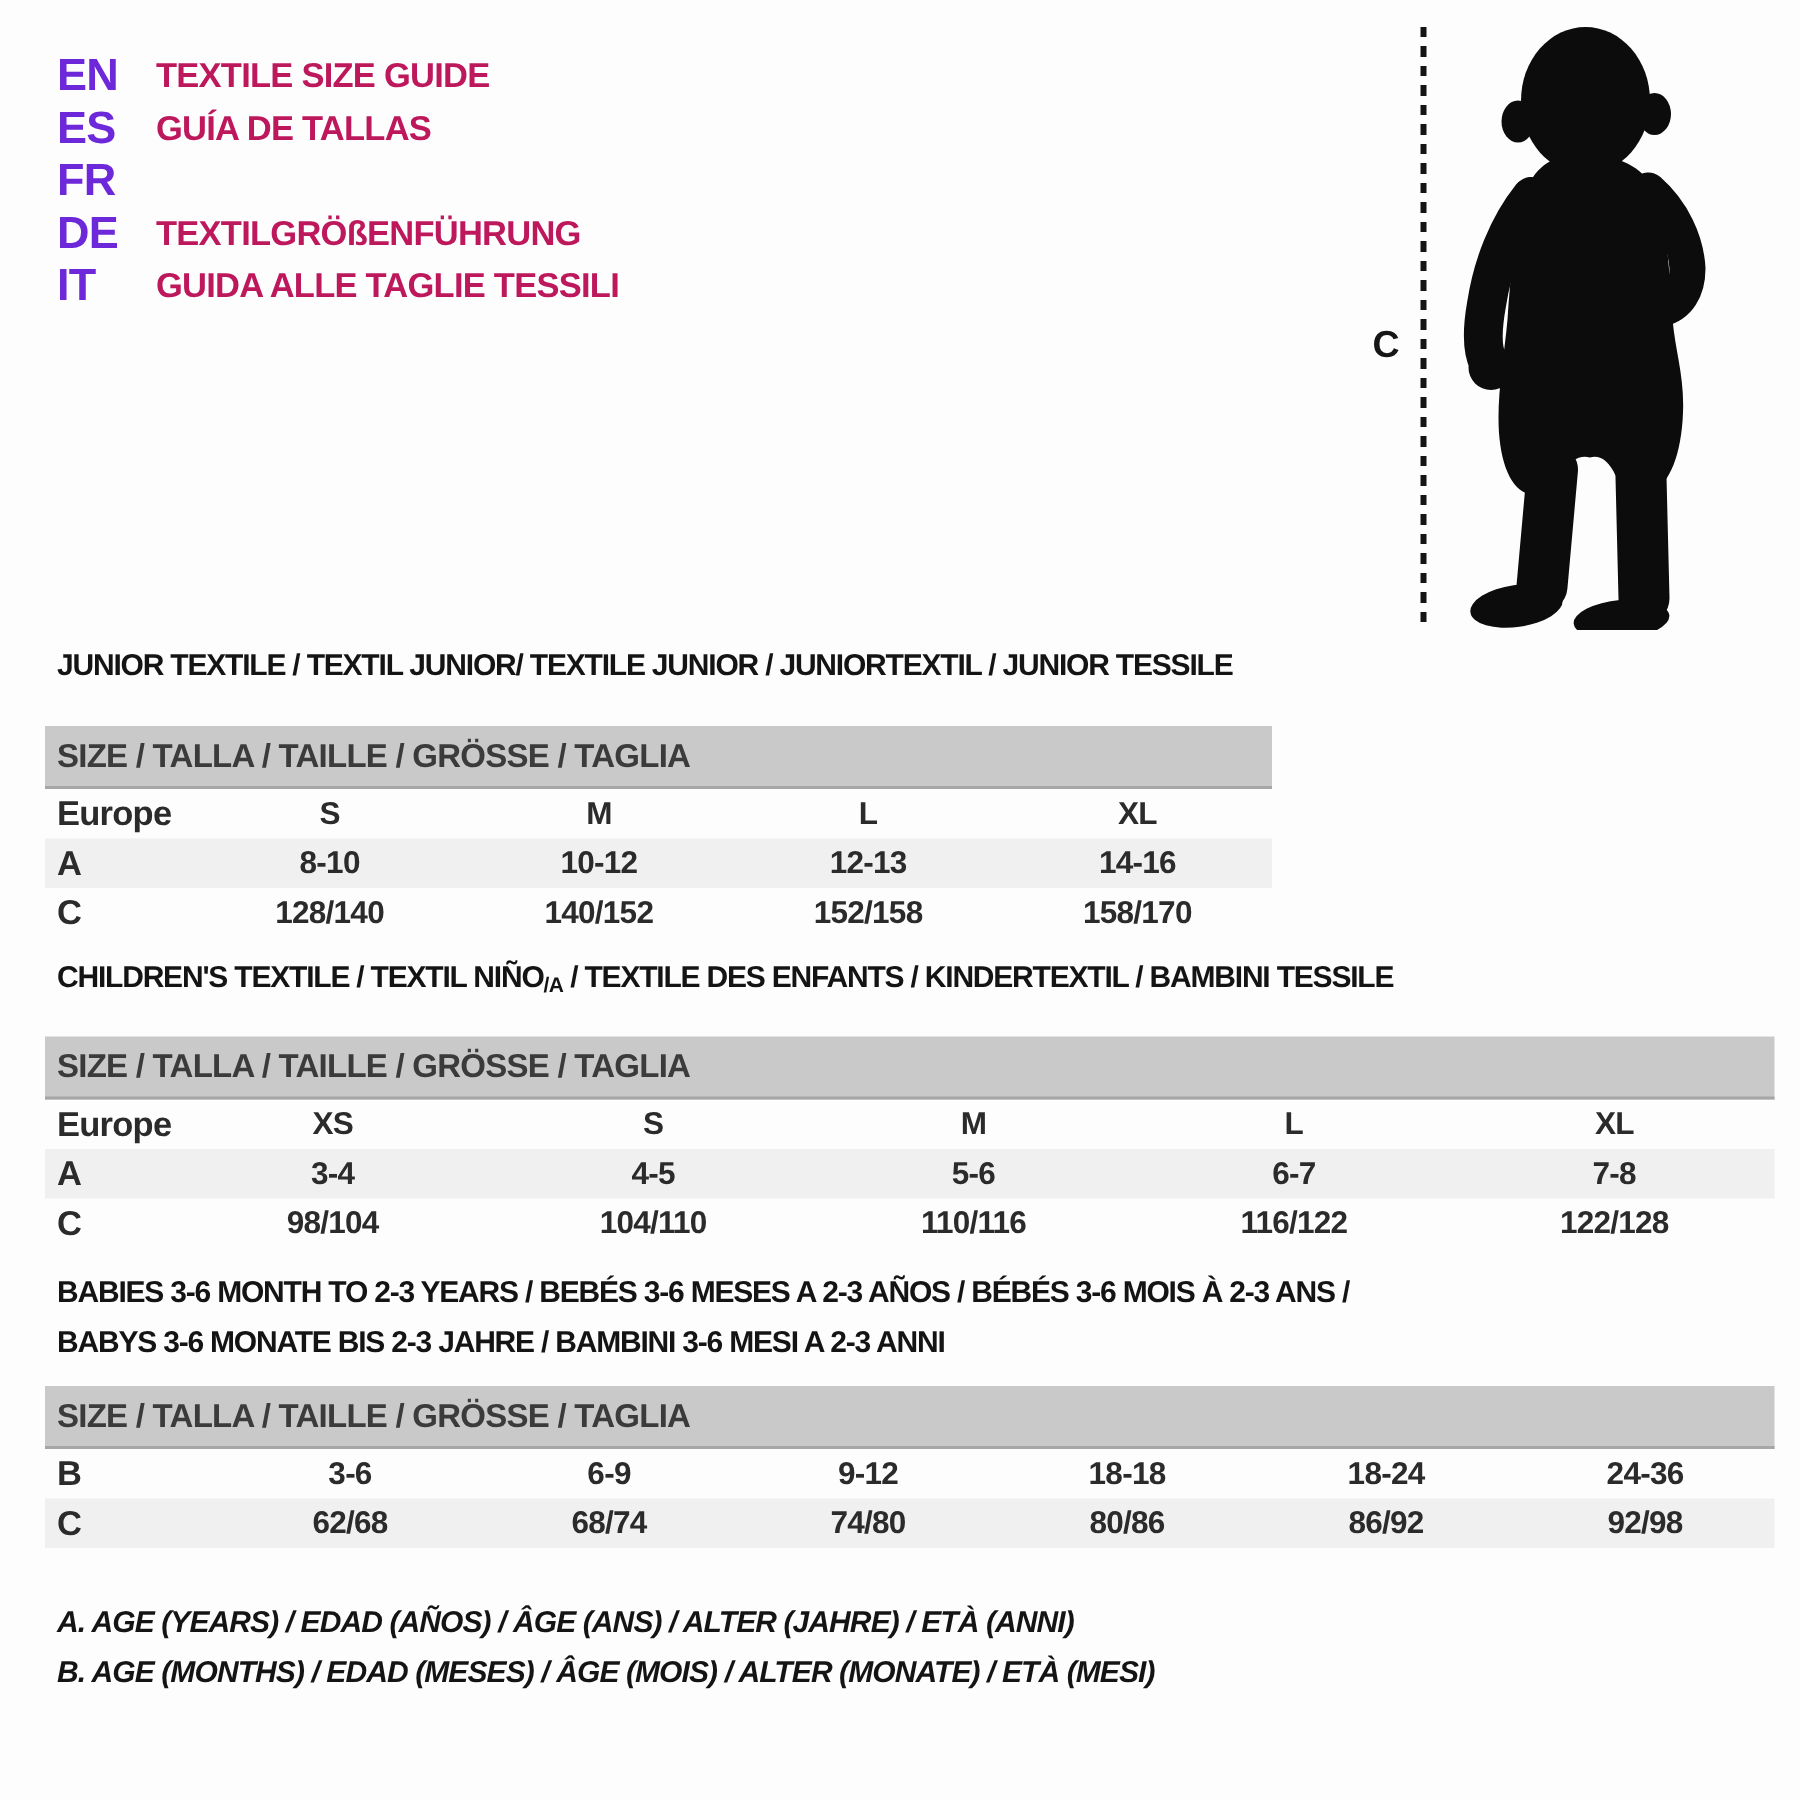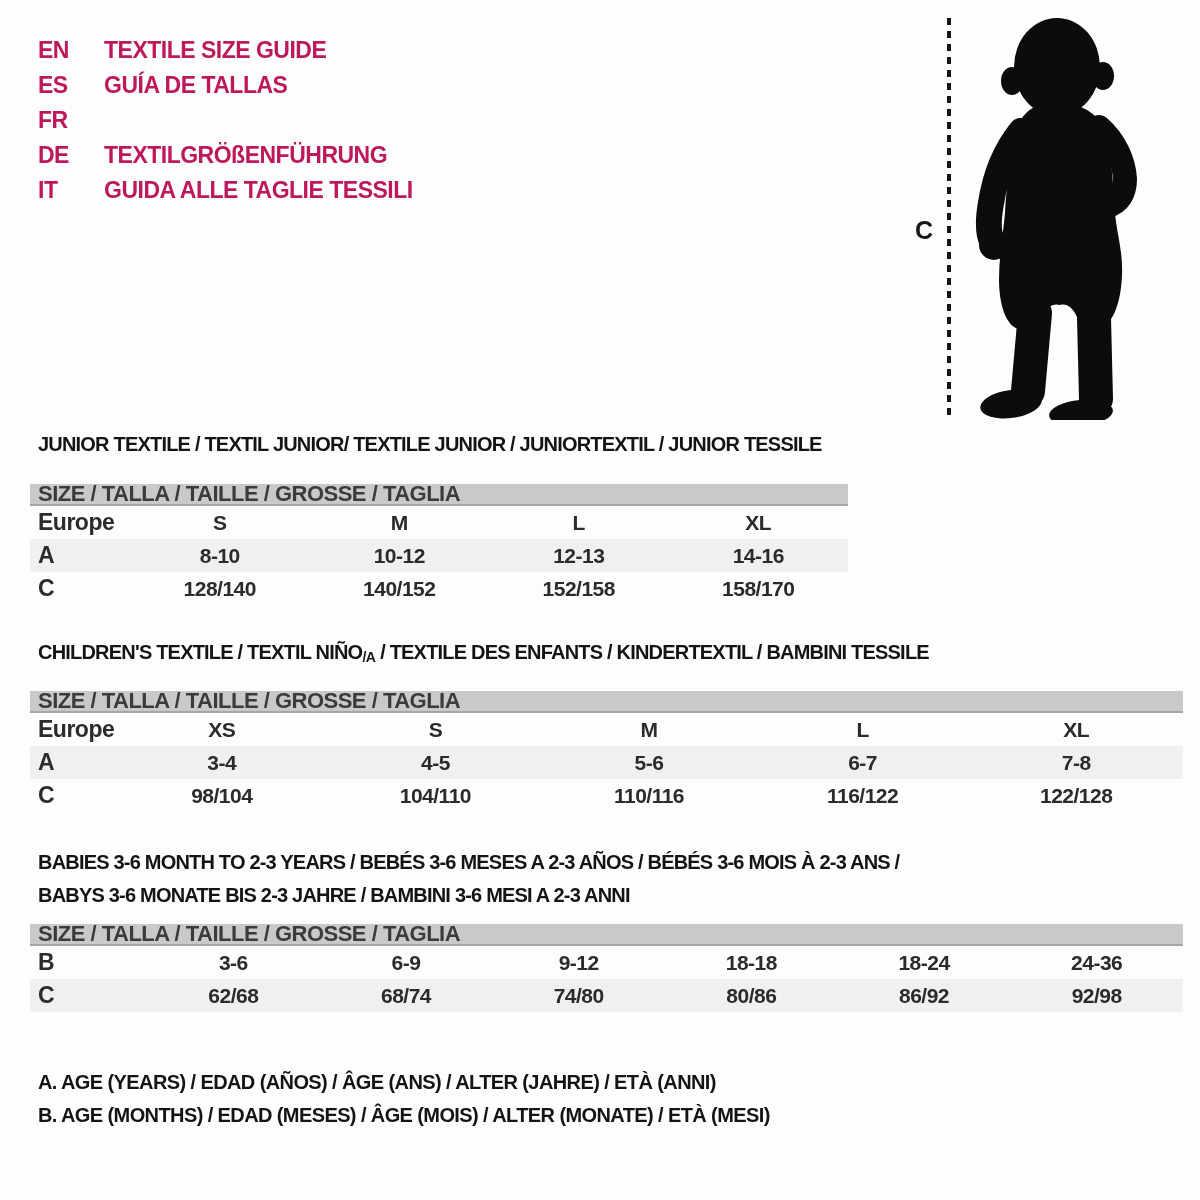--- a/index.html
+++ b/index.html
@@ -7,21 +7,21 @@
   body { font-family:"Liberation Sans", sans-serif; }
   .canvas {
     position:relative; width:1200px; height:1200px;
     background:#fdfdfd; overflow:hidden;
     color:#1e1e1e; letter-spacing:-0.5px;
   }
 
   
   .lang-block { position:absolute; left:38px; top:33px; }
   .lang-row { display:flex; height:35px; align-items:center; }
-  .lang-code { width:66px; font-size:23px; font-weight:700; color:#be185d; }
+  .lang-code { width:66px; font-size:30px; font-weight:700; color:#6d28d9; }
   .lang-title { font-size:23px; font-weight:700; color:#be185d; white-space:nowrap; }
 
   
   .measure-line {
     position:absolute; left:947px; top:18px; width:4px; height:397px;
     background:repeating-linear-gradient(180deg,#141414 0 7px,transparent 7px 13px);
   }
   .measure-label {
     position:absolute; left:915px; top:216px;
     font-size:25px; font-weight:700; color:#161616;
@@ -39,21 +39,21 @@
   #children-heading { top:641px; }
   #babies-heading { top:846px; line-height:33px; }
 
   
   .size-table { position:absolute; left:30px; }
   #junior-table { top:484px; width:818px; }
   #children-table { top:691px; width:1153px; }
   #babies-table { top:924px; width:1153px; }
 
   .size-header {
-    height:22px; background:#c9c9c9; border-bottom:2px solid #a6a6a6;
+    height:42px; background:#c9c9c9; border-bottom:2px solid #a6a6a6;
     display:flex; align-items:center; padding-left:8px;
     font-size:22px; font-weight:700; color:#3b3b3b;
     letter-spacing:-0.5px; white-space:nowrap; overflow:hidden;
   }
   .trows .trow { display:flex; height:33px; align-items:center; }
   .trows .trow:nth-child(even) { background:#f0f0f0; }
   .trow .lbl {
     padding-left:8px; font-size:23px; font-weight:700; color:#2b2b2b; white-space:nowrap;
   }
   .trow .val {
@@ -61,21 +61,21 @@
   }
   #junior-table .lbl { width:100px; }
   #children-table .lbl { width:85px; }
   #babies-table .lbl { width:117px; }
 
   
   .footnotes { position:absolute; left:38px; top:1066px; }
   .footnote {
     height:33px; display:flex; align-items:center;
     font-size:20px; font-weight:700; color:#141414;
-    letter-spacing:-0.6px; white-space:nowrap;
+    letter-spacing:-0.6px; white-space:nowrap;font-style:italic;
   }
 </style>
 </head>
 <body>
 
 <div class="canvas">
 
   <div class="lang-block">
     <div class="lang-row">
       <span class="lang-code">EN</span>

